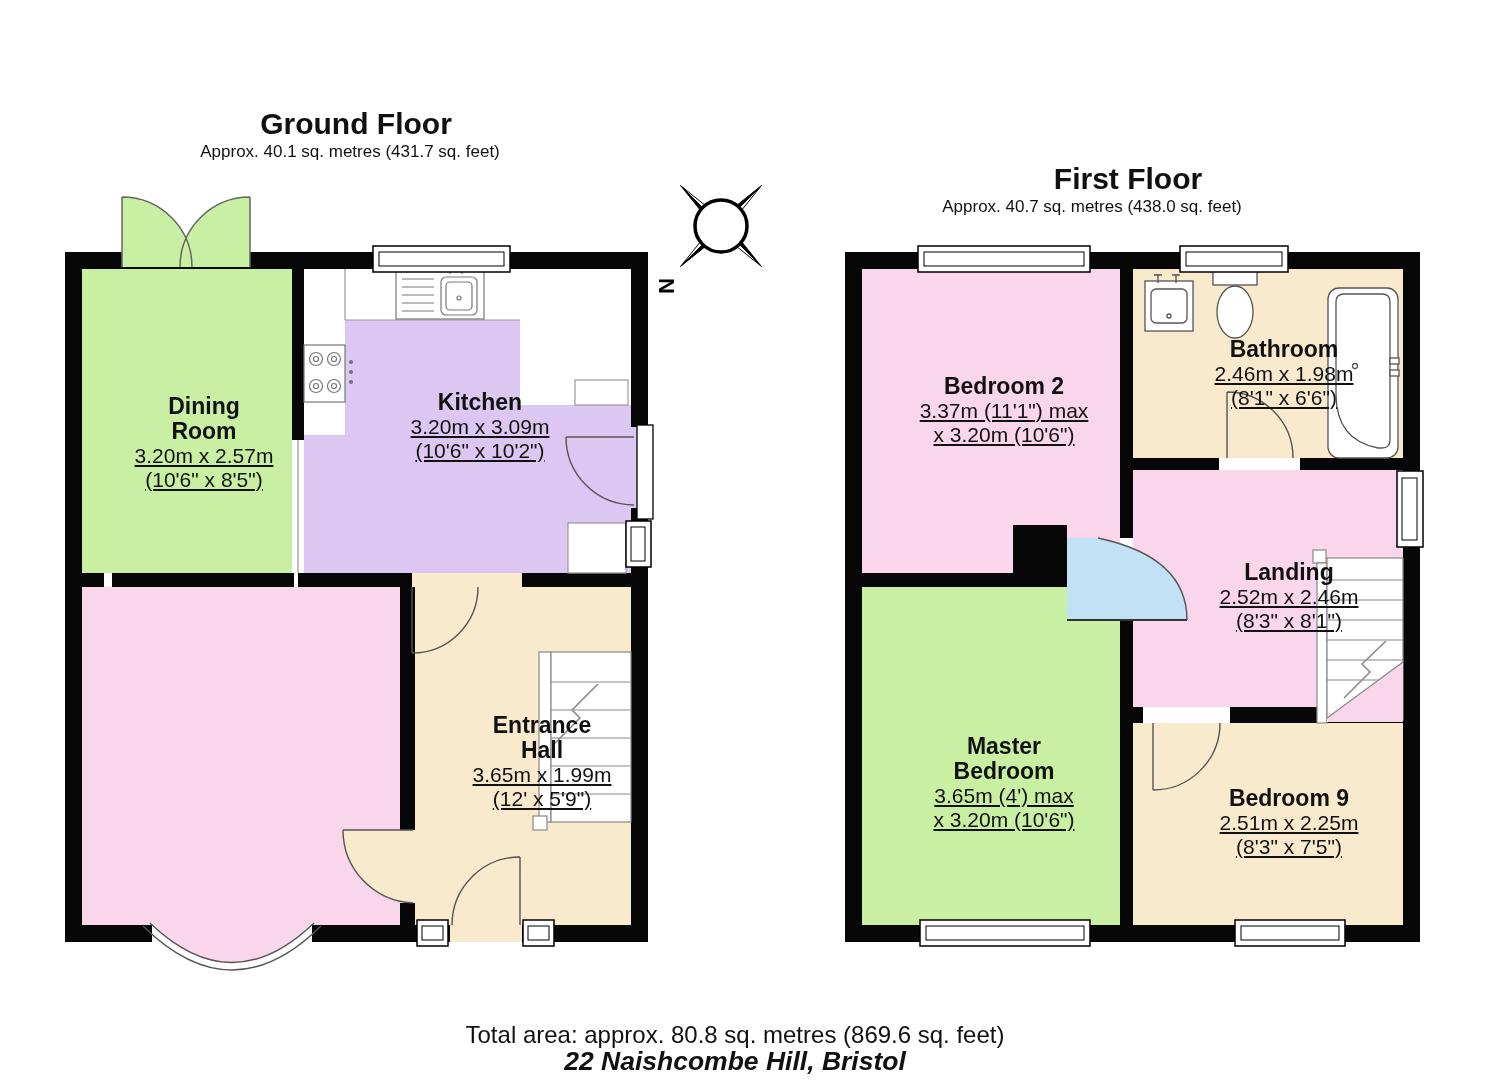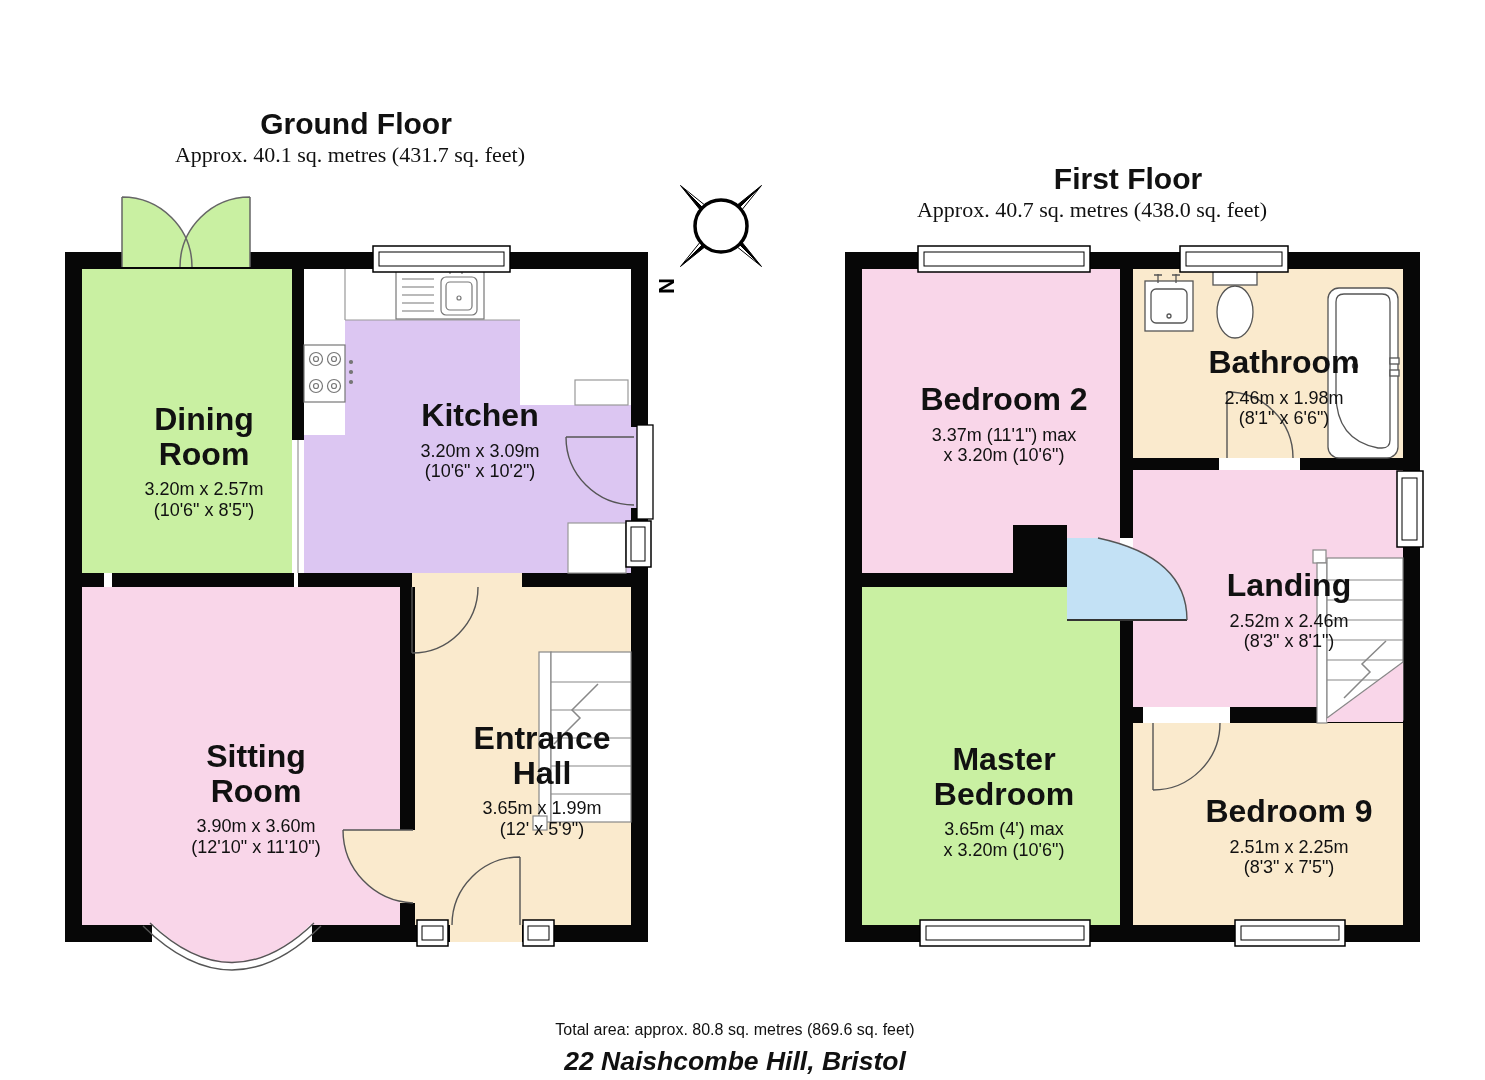--- a/index.html
+++ b/index.html
@@ -1,24 +1,24 @@
 <!DOCTYPE html>
 <html><head>
 <meta charset="utf-8">
 <style>
   html,body{margin:0;padding:0;background:#ffffff;}
   .canvas{position:relative;width:1485px;height:1080px;background:#fff;
           font-family:"Liberation Sans",sans-serif;color:#111;overflow:hidden;}
   svg{position:absolute;left:0;top:0;}
   .floor-title{position:absolute;transform:translateX(-50%);font-size:30px;font-weight:bold;white-space:nowrap;}
-  .floor-subtitle{position:absolute;transform:translateX(-50%);font-size:22px;white-space:nowrap;font-family:Liberation Serif, serif;}
+  .floor-subtitle{position:absolute;transform:translateX(-50%);font-size:17px;white-space:nowrap;}
   .room-label{position:absolute;transform:translateX(-50%);text-align:center;}
-  .rname{font-weight:bold;font-size:32px;line-height:1.08;margin:8px auto;}
-  .rdims{font-size:18px;line-height:1.14;white-space:nowrap;}
-  .footer-total{position:absolute;transform:translateX(-50%);font-size:16px;white-space:nowrap;text-align:right;}
+  .rname{font-weight:bold;font-size:23px;line-height:1.08;margin:0 auto;}
+  .rdims{font-size:21px;line-height:1.14;white-space:nowrap;text-decoration:underline;}
+  .footer-total{position:absolute;transform:translateX(-50%);font-size:24px;white-space:nowrap;text-align:right;}
   .footer-address{position:absolute;transform:translateX(-50%);font-size:26.5px;font-weight:bold;white-space:nowrap;font-style:italic;}
 </style>
 </head>
 <body>
 
 <div class="canvas">
 
 <svg width="1485" height="1080" viewBox="0 0 1485 1080">
 
   <g>
@@ -234,25 +234,20 @@
     <div class="rdims">3.20m x 2.57m</div>
     <div class="rdims">(10'6" x 8'5")</div>
   </div>
 
   <div class="room-label" style="left:480px;top:390px">
     <div class="rname">Kitchen</div>
     <div class="rdims">3.20m x 3.09m</div>
     <div class="rdims">(10'6" x 10'2")</div>
   </div>
 
-  <div class="room-label" style="left:256px;top:731px">
-    <div class="rname" style="max-width:120px">Sitting Room</div>
-    <div class="rdims">3.90m x 3.60m</div>
-    <div class="rdims">(12'10" x 11'10")</div>
-  </div>
 
   <div class="room-label" style="left:542px;top:713px">
     <div class="rname" style="max-width:140px">Entrance Hall</div>
     <div class="rdims">3.65m x 1.99m</div>
     <div class="rdims">(12' x 5'9")</div>
   </div>
 
   <div class="room-label" style="left:1004px;top:374px">
     <div class="rname">Bedroom 2</div>
     <div class="rdims">3.37m (11'1") max</div>

